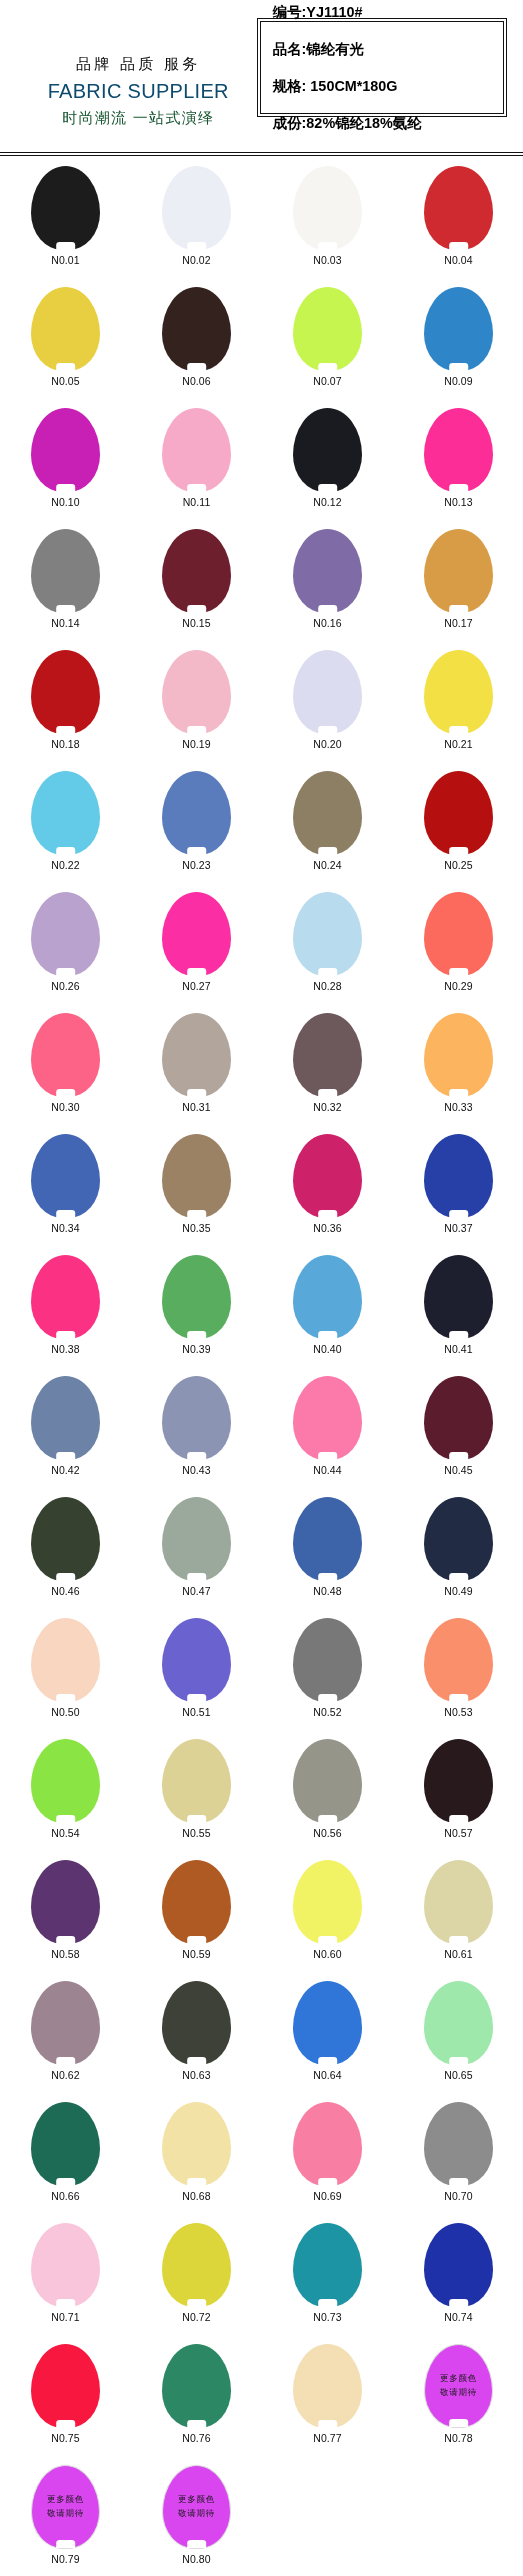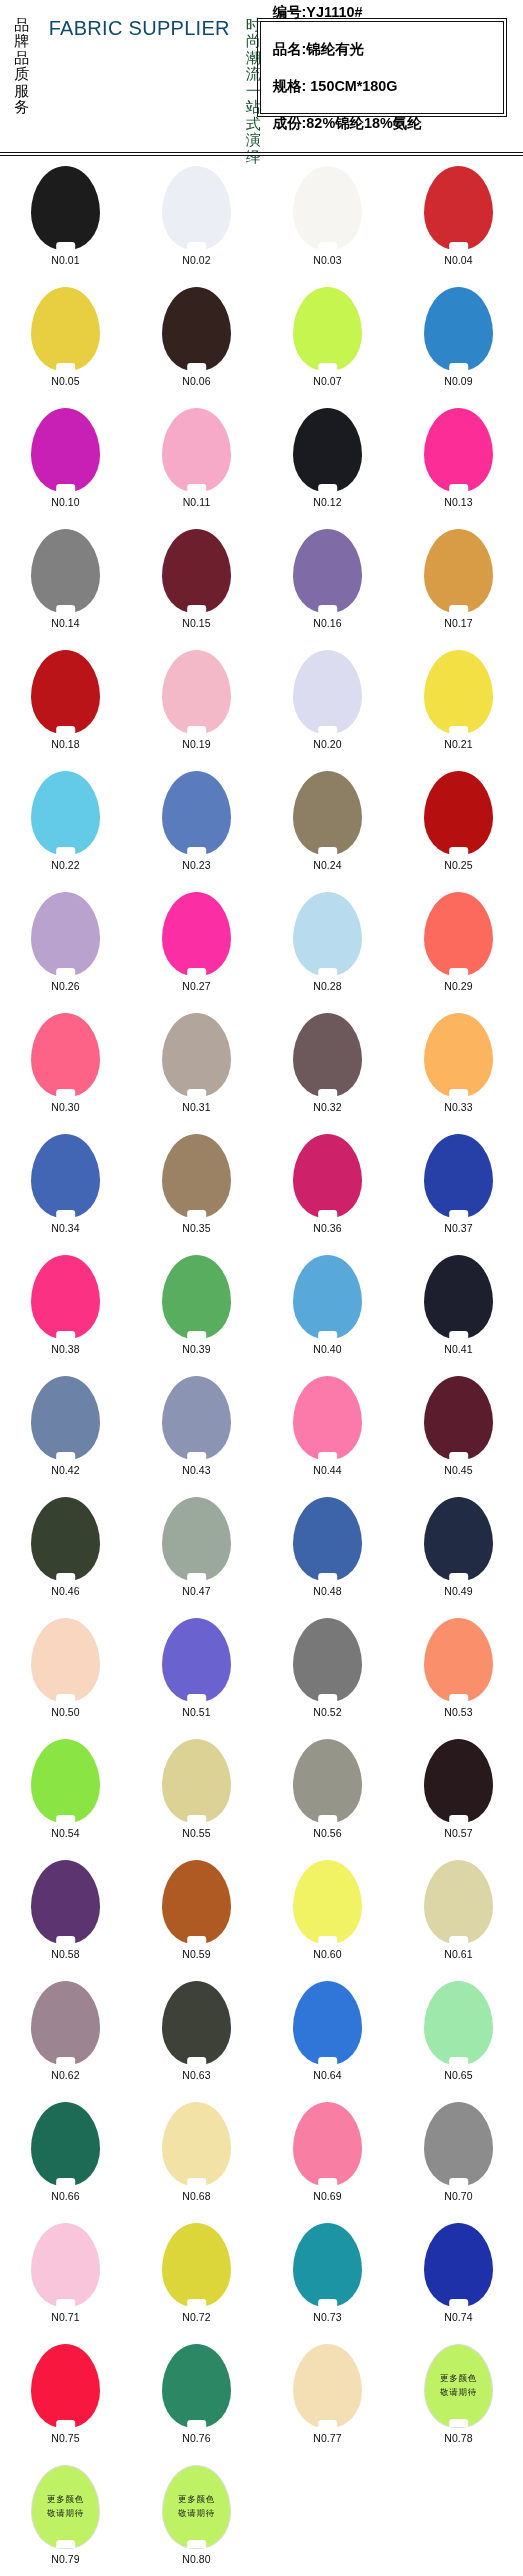--- a/index.html
+++ b/index.html
@@ -17,23 +17,23 @@
     position: relative;
     display: flex;
     align-items: center;
     padding: 0 0 0 0;
   }
   .brand-block {
     width: 249px;
     padding-left: 27.5px;
     text-align: center;
     display: flex;
-    flex-direction: row;
+    flex-direction: column;
     justify-content: center;
-    gap: 16px;
+    gap: 7px;
     margin-top: 28px;
   }
   .brand-tagline-top {
     font-size: 15px;
     letter-spacing: 3.3px;
     color: #0b0b0b;
     font-weight: 400;
     line-height: 1.1;
   }
   .brand-name {
@@ -124,21 +124,21 @@
     left: 50%;
     transform: translateX(-50%);
     bottom: -0.7px;
     width: 19.6px;
     height: 8.5px;
     background: #ffffff;
     border-radius: 3.3px 3.3px 0 0;
   }
   .swatch.placeholder {
     border: 0.7px solid #dcdcdc;
-    background: #bef264;
+    background: #d946ef;
     display: flex;
     flex-direction: column;
     align-items: center;
     justify-content: center;
     gap: 2.6px;
   }
   .ph-line {
     font-size: 8.5px;
     color: #1a1a1a;
     line-height: 1.35;

